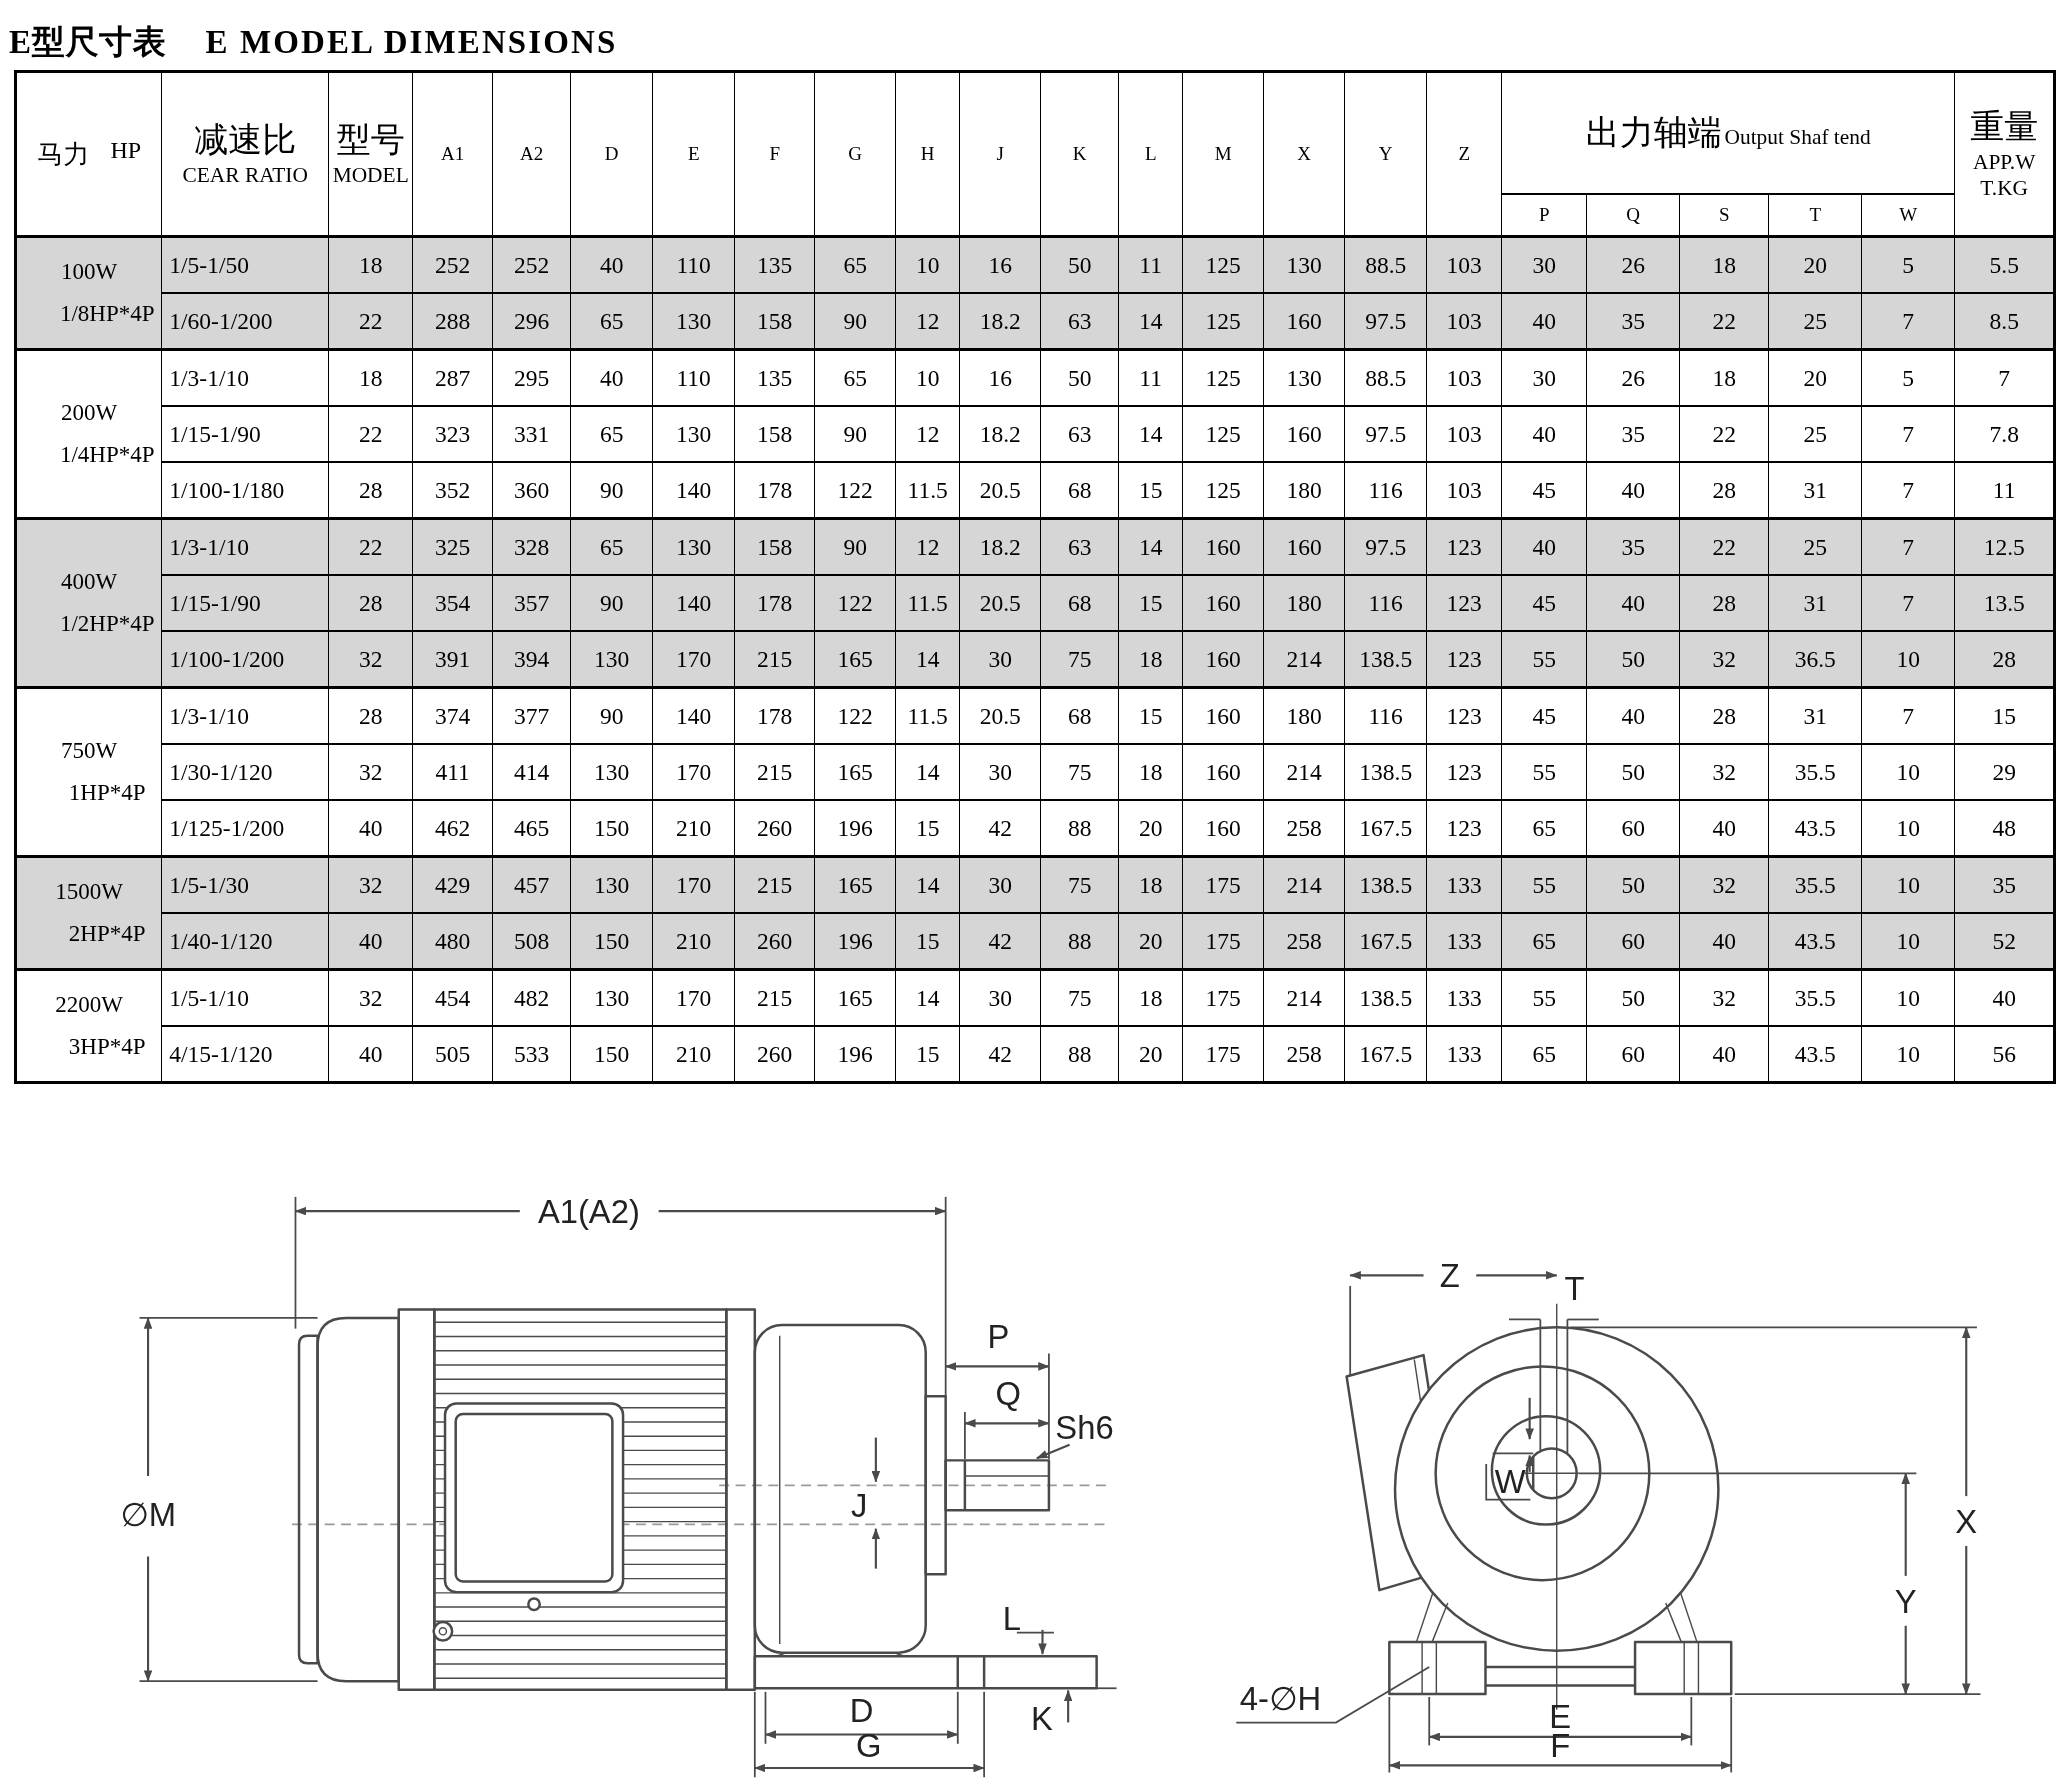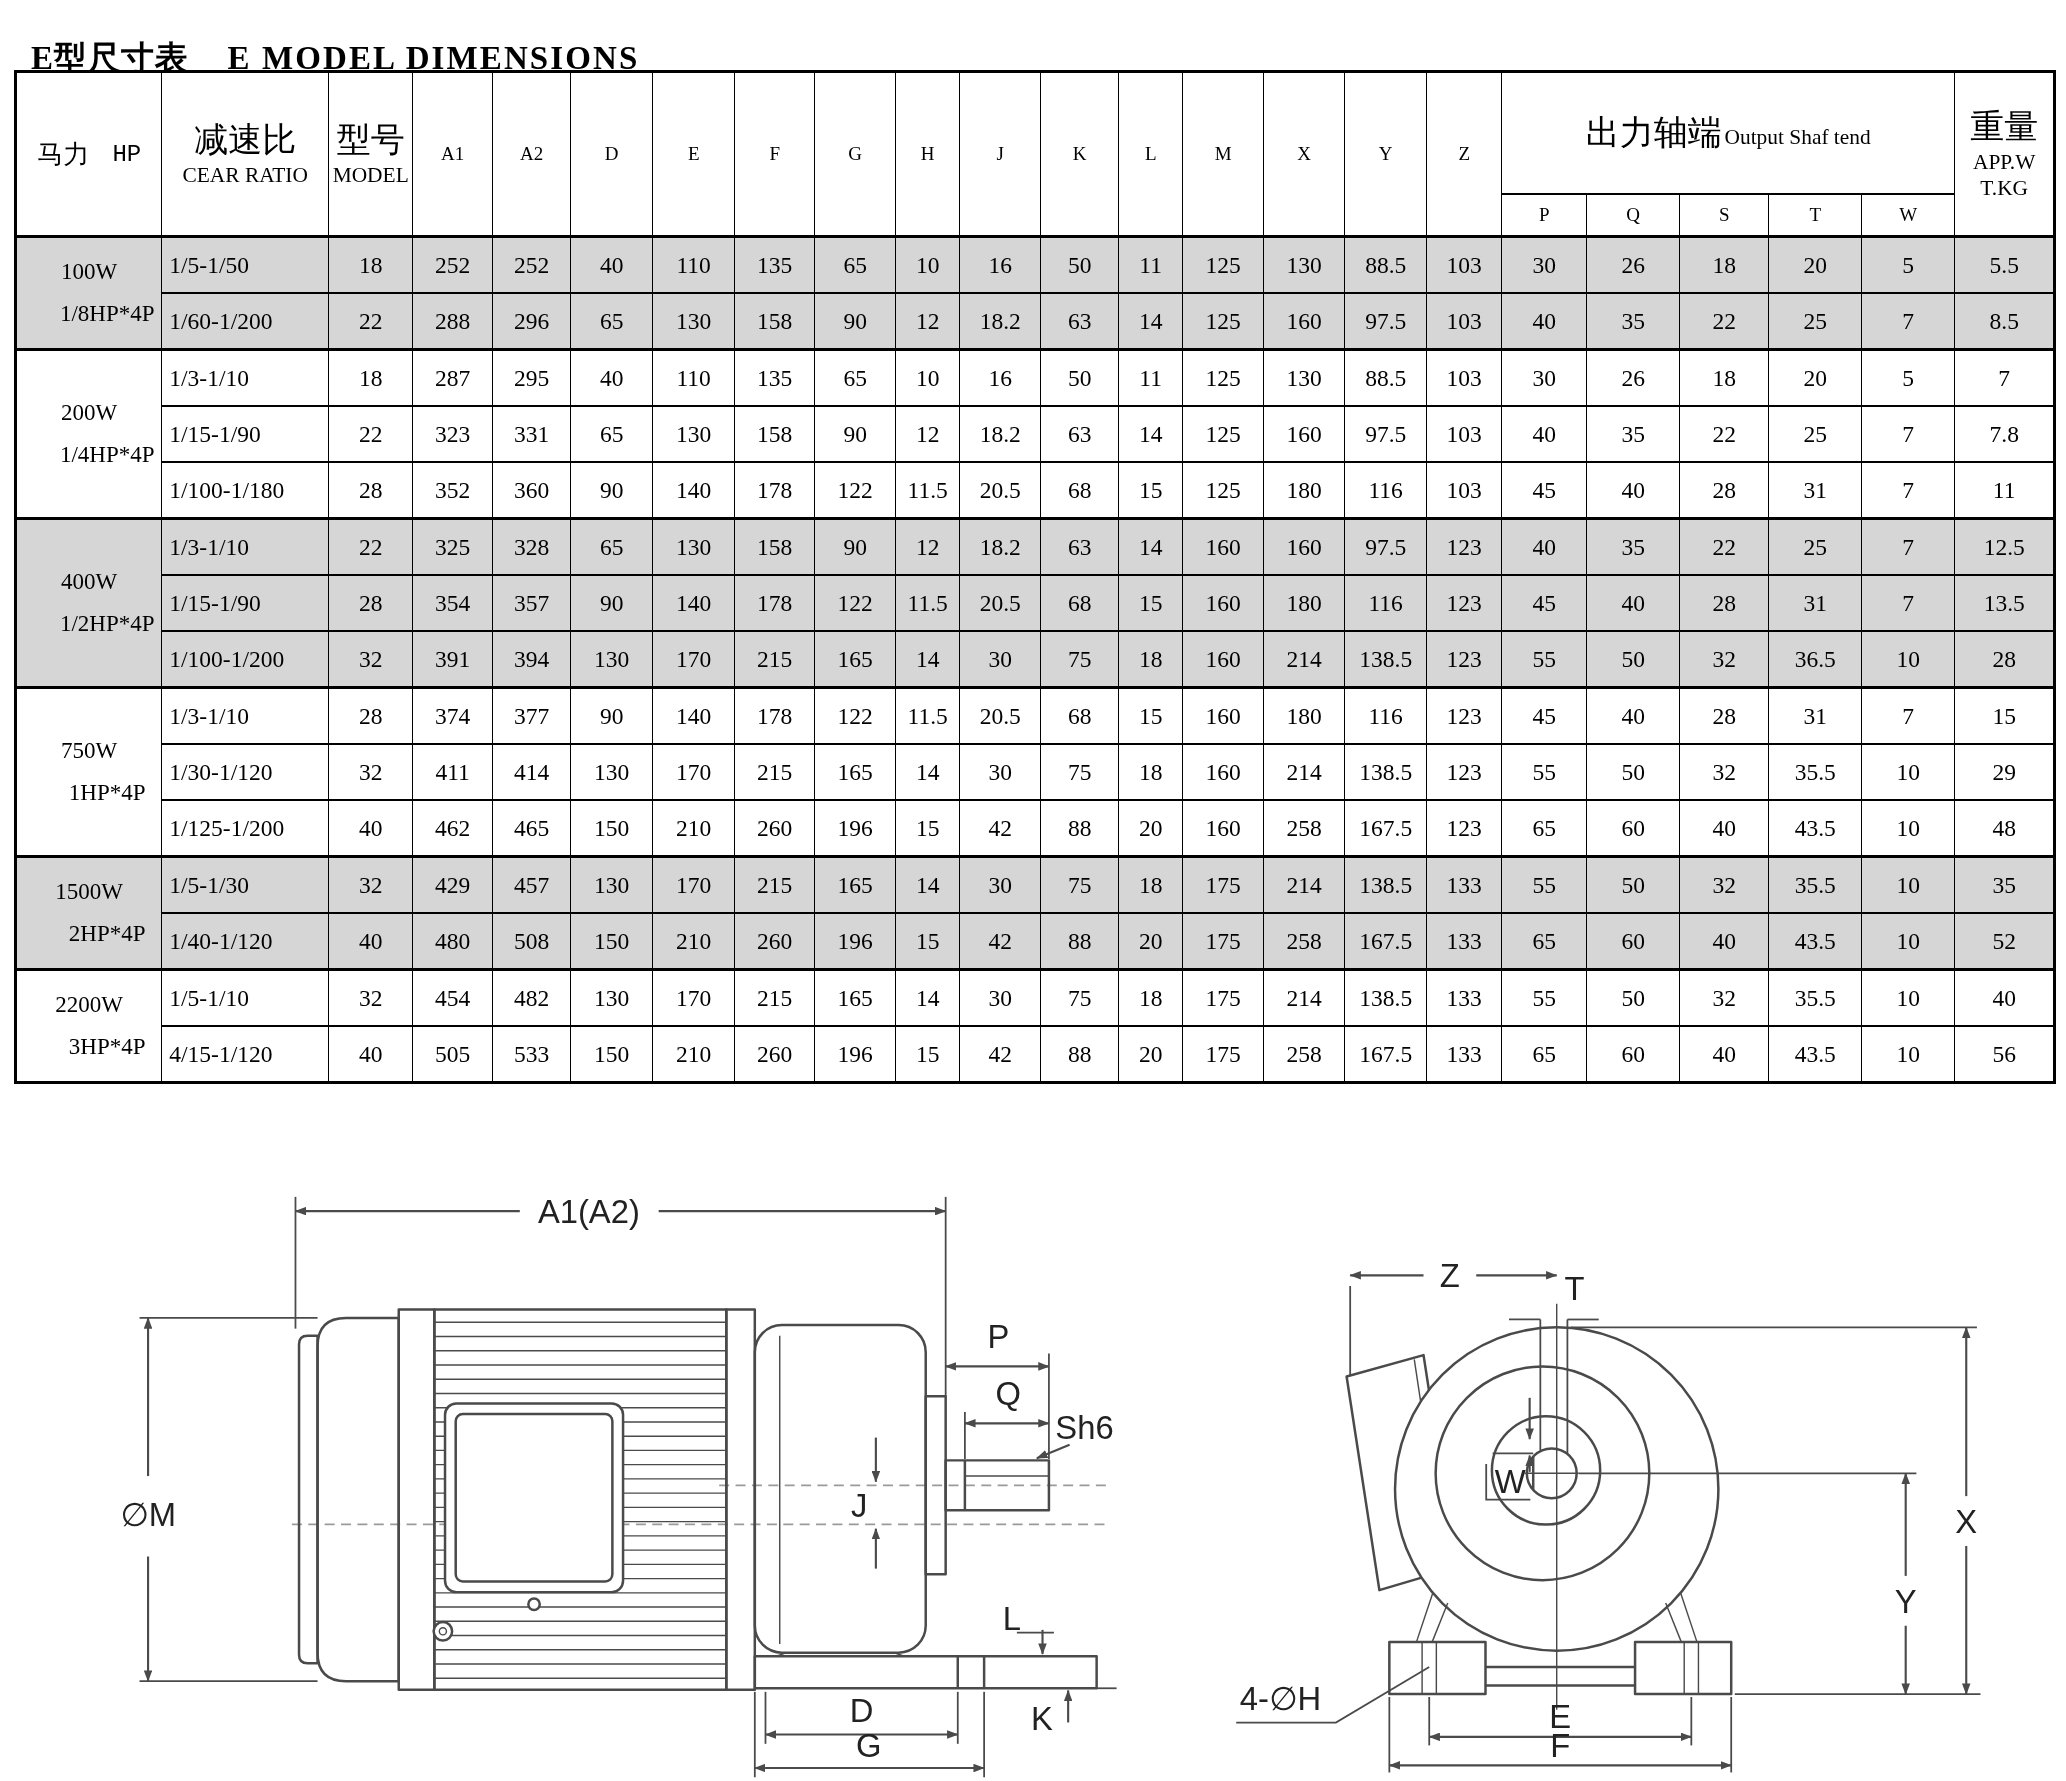--- a/index.html
+++ b/index.html
@@ -1,40 +1,40 @@
 <!DOCTYPE html>
 <html style="font-size:11.4px"><head>
 <meta charset="utf-8">
 <style>
   html,body { margin:0; padding:0; }
   body {
     width:2066px; height:1781px; background:#ffffff; overflow:hidden;
     position:relative; font-family:"Liberation Serif","DejaVu Serif",serif; color:#000;
   }
-  .title { position:absolute; left:31px; top:20px; font-size:33px; font-weight:bold; white-space:nowrap; letter-spacing:0.7px;margin-top:16px; }
+  .title { position:absolute; left:9px; top:20px; font-size:33px; font-weight:bold; white-space:nowrap; letter-spacing:0.7px; }
   .title .en { margin-left:39px; letter-spacing:2.1px; }
 
   table.dims {
     position:absolute; left:14.2px; top:70px; width:2038px;
     border-collapse:collapse; table-layout:fixed;
     border:3.6px solid #000;
   }
   .dims th, .dims td {
     border-left:1.4px solid #000; border-right:1.4px solid #000;
     border-top:2.1px solid #000; border-bottom:2.1px solid #000;
     text-align:center; vertical-align:middle; padding:0; font-weight:normal;
     overflow:hidden; white-space:nowrap;
   }
   .dims thead tr.main th { height:120px; }
   .dims thead tr.sub th { height:40px; border-bottom:2.8px solid #000; }
   .dims thead th { background:#fff; }
   .h-zh { font-size:34px; line-height:1.25; }
   .h-en { font-size:21.4px; line-height:1.25; }
   .h-dim { font-size:19px; }
-  .hp-head { display:flex; justify-content:space-between; padding:0 20px; align-items:center; font-size:26px;font-family:Liberation Mono, monospace; }
+  .hp-head { display:flex; justify-content:space-between; padding:0 20px; align-items:flex-start; font-size:26px; }
   .hp-head .en { font-size:24px; }
   .dims tbody td { height:54px; font-size:23.5px; }
   .dims tbody td.ratio-cell { text-align:left; padding-left:7.1px;margin-left:24px; }
   .dims tbody tr.group-start td { border-top:3.6px solid #000; }
   .dims tbody tr.shaded td { background:#d6d6d6; }
   .power-cell div { line-height:1.3; font-size:23px; }
   .power-cell div + div { margin-top:11.4px;padding-left:36px; }
 
   .diagram { position:absolute; }
   svg text { font-family:"Liberation Sans","DejaVu Sans",sans-serif; font-size:46px; fill:#222; }

